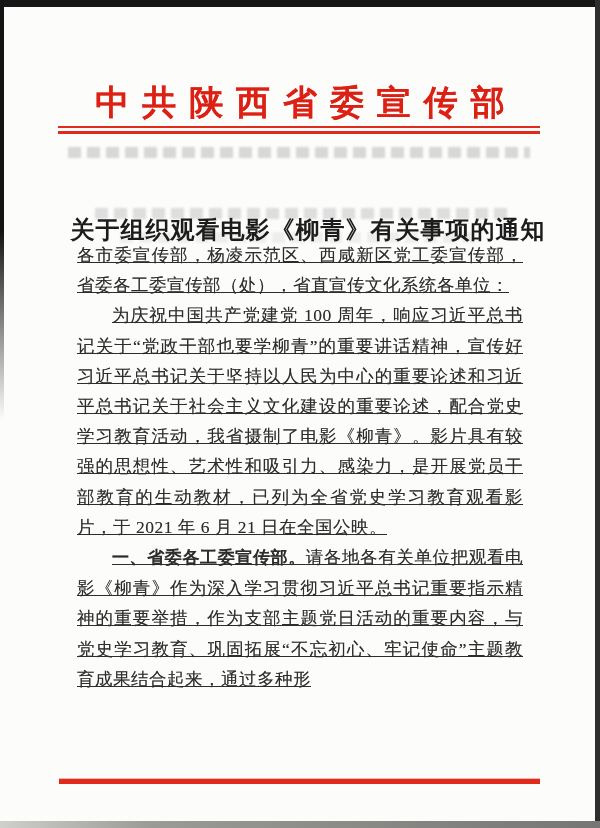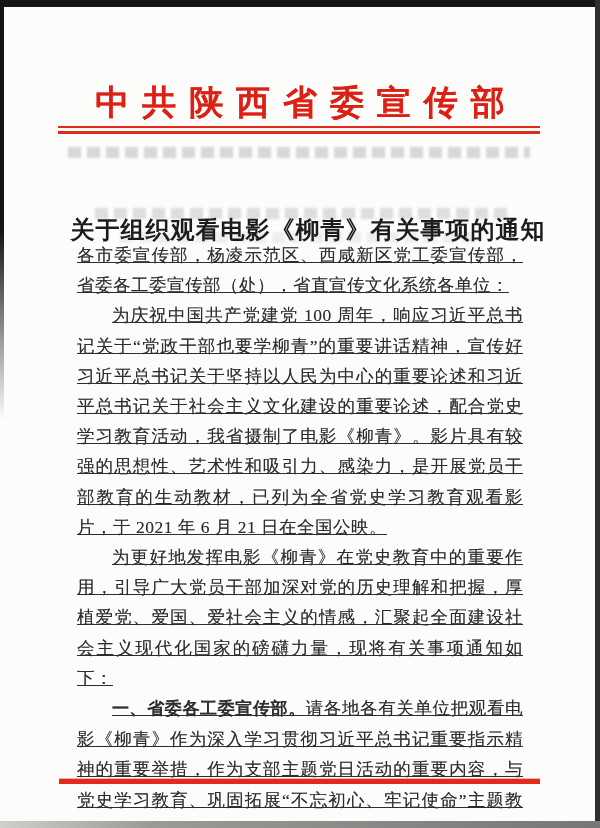--- a/index.html
+++ b/index.html
@@ -125,23 +125,20 @@
   <div class="smudge smudge-3"></div>
 
   <div class="doc-title">关于组织观看电影《柳青》有关事项的通知</div>
 
   <div class="body-text">
     <p class="recipients">各市委宣传部，杨凌示范区、西咸新区党工委宣传部，省委各工委宣传部（处），省直宣传文化系统各单位：</p>
     <p class="para">
       <span>为庆祝中国共产党建党 100 周年，响应习近平总书记关于“党政干部也要学柳青”的重要讲话精神，宣传好习近平总书记关于坚持以人民为中心的重要论述和习近平总书记关于社会主义文化建设的重要论述，配合党史学习教育活动，我省摄制了电影《柳青》。影片具有较强的思想性、艺术性和吸引力、感染力，是开展党员干部教育的生动教材，已列为全省党史学习教育观看影片，于 2021 年 6 月 21 日在全国公映。</span>
     </p>
     <p class="para">
-      <span>为更好地发挥电影《柳青》在党史教育中的重要作用，引导广大党员干部加深对党的历史理解和把握，厚植爱党、爱国、爱社会主义的情感，汇聚起全面建设社会主义现代化国家的磅礴力量，现将有关事项通知如下：</span>
-    </p>
-    <p class="para">
       <span class="para-lead">一、省委各工委宣传部。</span><span>请各地各有关单位把观看电影《柳青》作为深入学习贯彻习近平总书记重要指示精神的重要举措，作为支部主题党日活动的重要内容，与党史学习教育、巩固拓展“不忘初心、牢记使命”主题教育成果结合起来，通过多种形</span>
     </p>
   </div>
 
   <div class="rule-bottom"></div>
 
   <div class="edge edge-top"></div>
   <div class="edge edge-right"></div>
   <div class="edge edge-left"></div>
   <div class="edge edge-bottom"></div>

